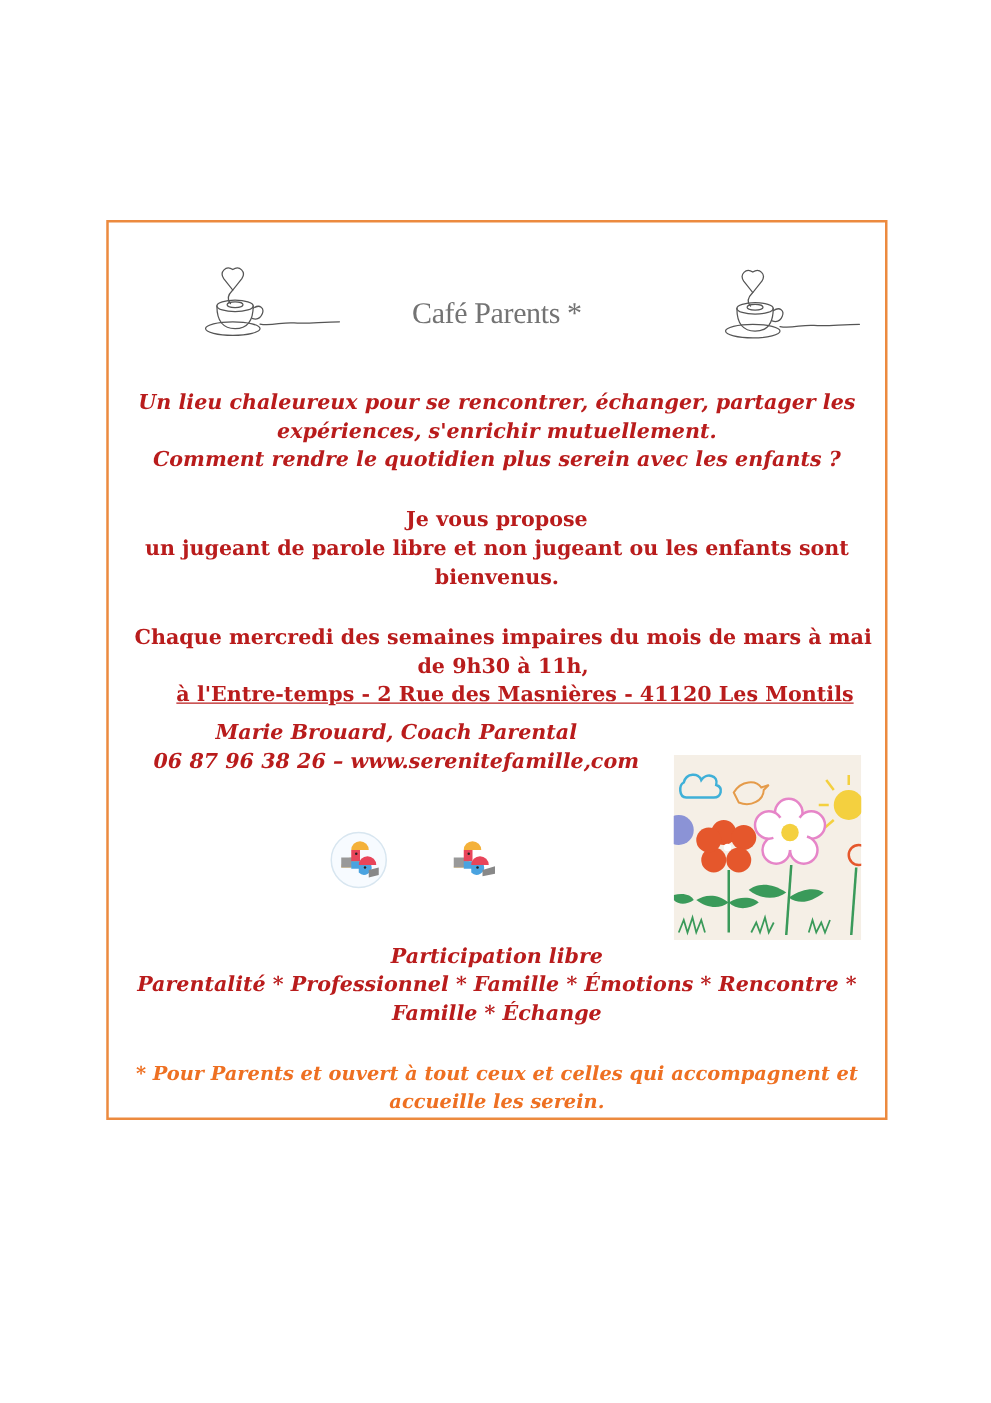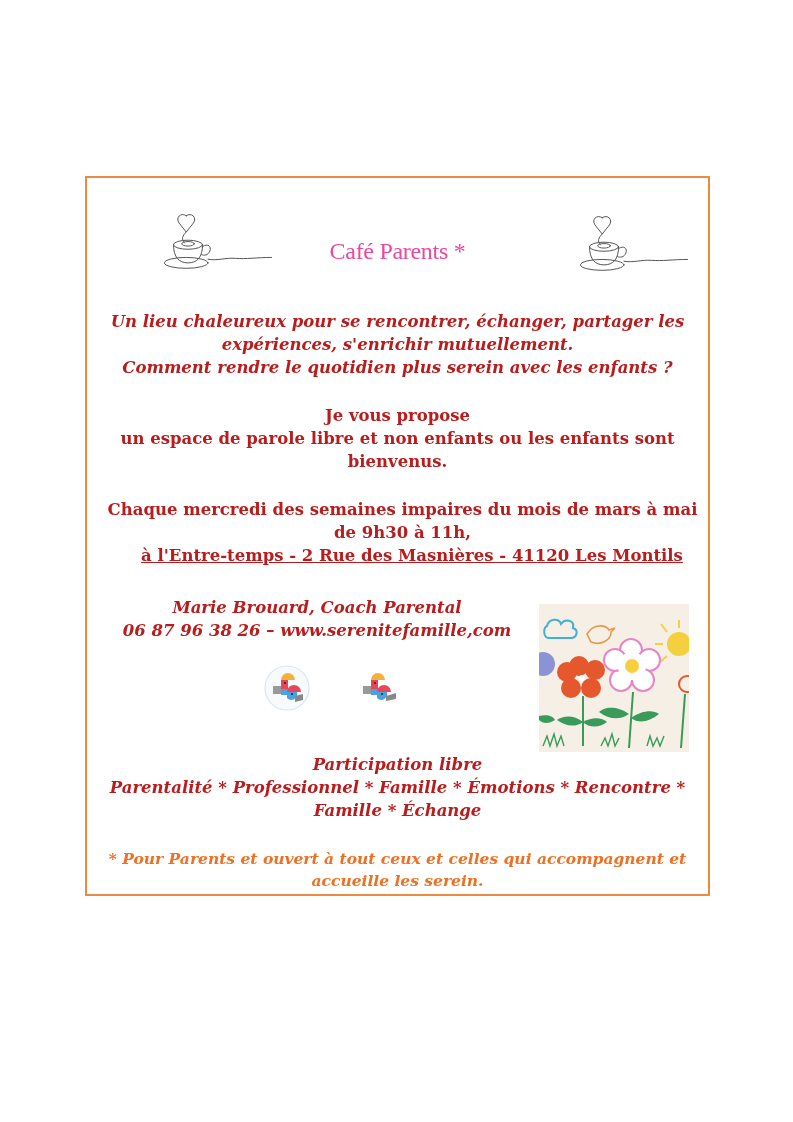--- a/index.html
+++ b/index.html
@@ -7,30 +7,30 @@
     .frame {
       position: absolute; left: 85px; top: 176px; width: 621px; height: 716px;
       border: 2px solid #ec8a3f; box-sizing: content-box;
     }
     .cup { position: absolute; width: 118px; height: 60px; }
     .cup svg { width: 100%; height: 100%; }
     .cup-left { left: 72px; top: 34px; }
     .cup-right { left: 488px; top: 36px; }
     .title {
       position: absolute; left: 0; right: 0; top: 60px; text-align: center;
-      font-family: "Liberation Serif", serif; color: #ec4899; font-size: 24px; letter-spacing: -0.3px;
+      font-family: "Liberation Serif", serif; color: #737373; font-size: 24px; letter-spacing: -0.3px;
     }
     .blue { color: #b91c1c; }
     .block { position: absolute; left: 0; right: 0; text-align: center; font-size: 16.5px; line-height: 23px; font-weight: bold; }
     .italic { font-style: italic; }
     .intro { top: 132px; }
     .propose { top: 226px; font-size: 16.5px; }
     .schedule { top: 320px; padding-left: 10px; }
     .addr { text-decoration: underline; margin-left: 19px; }
-    .contact { position: absolute; left: 35px; top: 418px; width: 390px; text-align: center; font-size: 16.5px; line-height: 23px; font-weight: bold; font-style: italic; }
+    .contact { position: absolute; left: 35px; top: 396px; width: 390px; text-align: center; font-size: 16.5px; line-height: 23px; font-weight: bold; font-style: italic; }
     .logo { position: absolute; }
     .logo svg { width: 100%; height: 100%; }
     .logo1 { left: 176px; top: 486px; width: 48px; height: 48px; }
     .logo2 { left: 272px; top: 490px; width: 44px; height: 36px; }
     .drawing { position: absolute; left: 452px; top: 426px; width: 150px; height: 148px; }
     .drawing svg { width: 100%; height: 100%; }
     .tags { top: 575px; font-style: italic; }
     .footnote { top: 670px; font-style: italic; color: #ee7022; font-size: 15.5px; line-height: 22px; }
   </style>
 </head>
@@ -67,21 +67,21 @@
   </div>
 
   <div class="block intro italic blue">
     <div>Un lieu chaleureux pour se rencontrer, échanger, partager les</div>
     <div>expériences, s'enrichir mutuellement.</div>
     <div>Comment rendre le quotidien plus serein avec les enfants ?</div>
   </div>
 
   <div class="block propose blue">
     <div>Je vous propose</div>
-    <div>un espace de parole libre et non enfants ou les enfants sont</div>
+    <div>un jugeant de parole libre et non jugeant ou les enfants sont</div>
     <div>bienvenus.</div>
   </div>
 
   <div class="block schedule blue">
     <div>Chaque mercredi des semaines impaires du mois de mars à mai</div>
     <div>de 9h30 à 11h,</div>
     <div><span class="addr">à l'Entre-temps - 2 Rue des Masnières - 41120 Les Montils</span></div>
   </div>
 
   <div class="contact blue">

